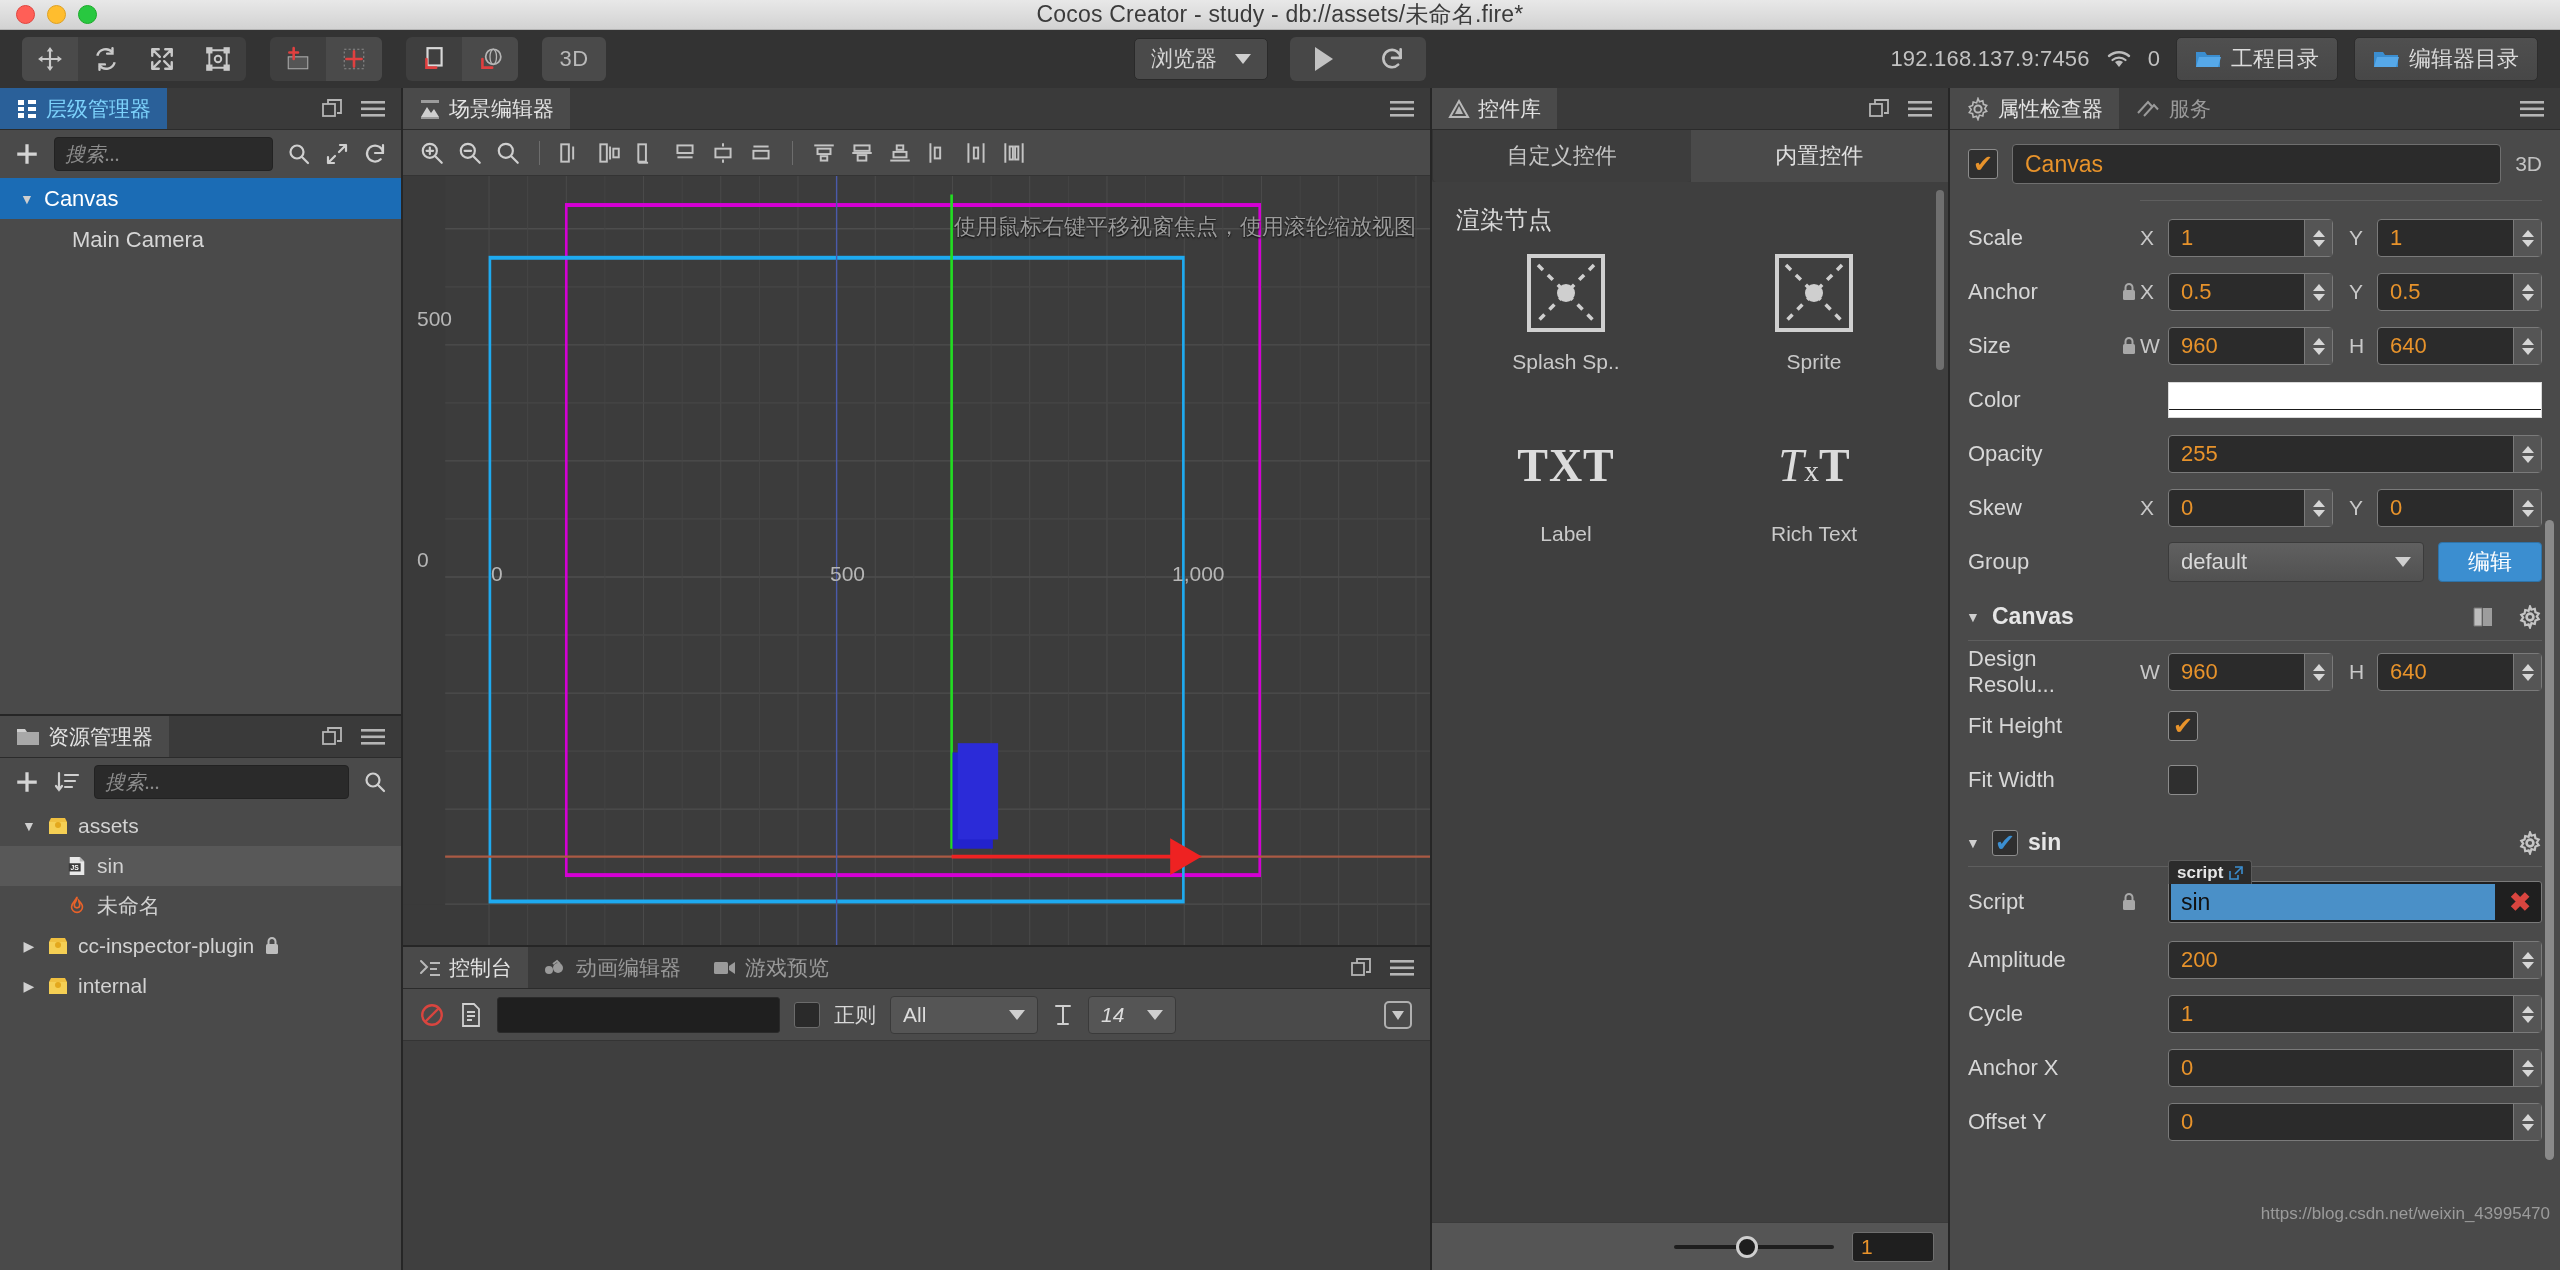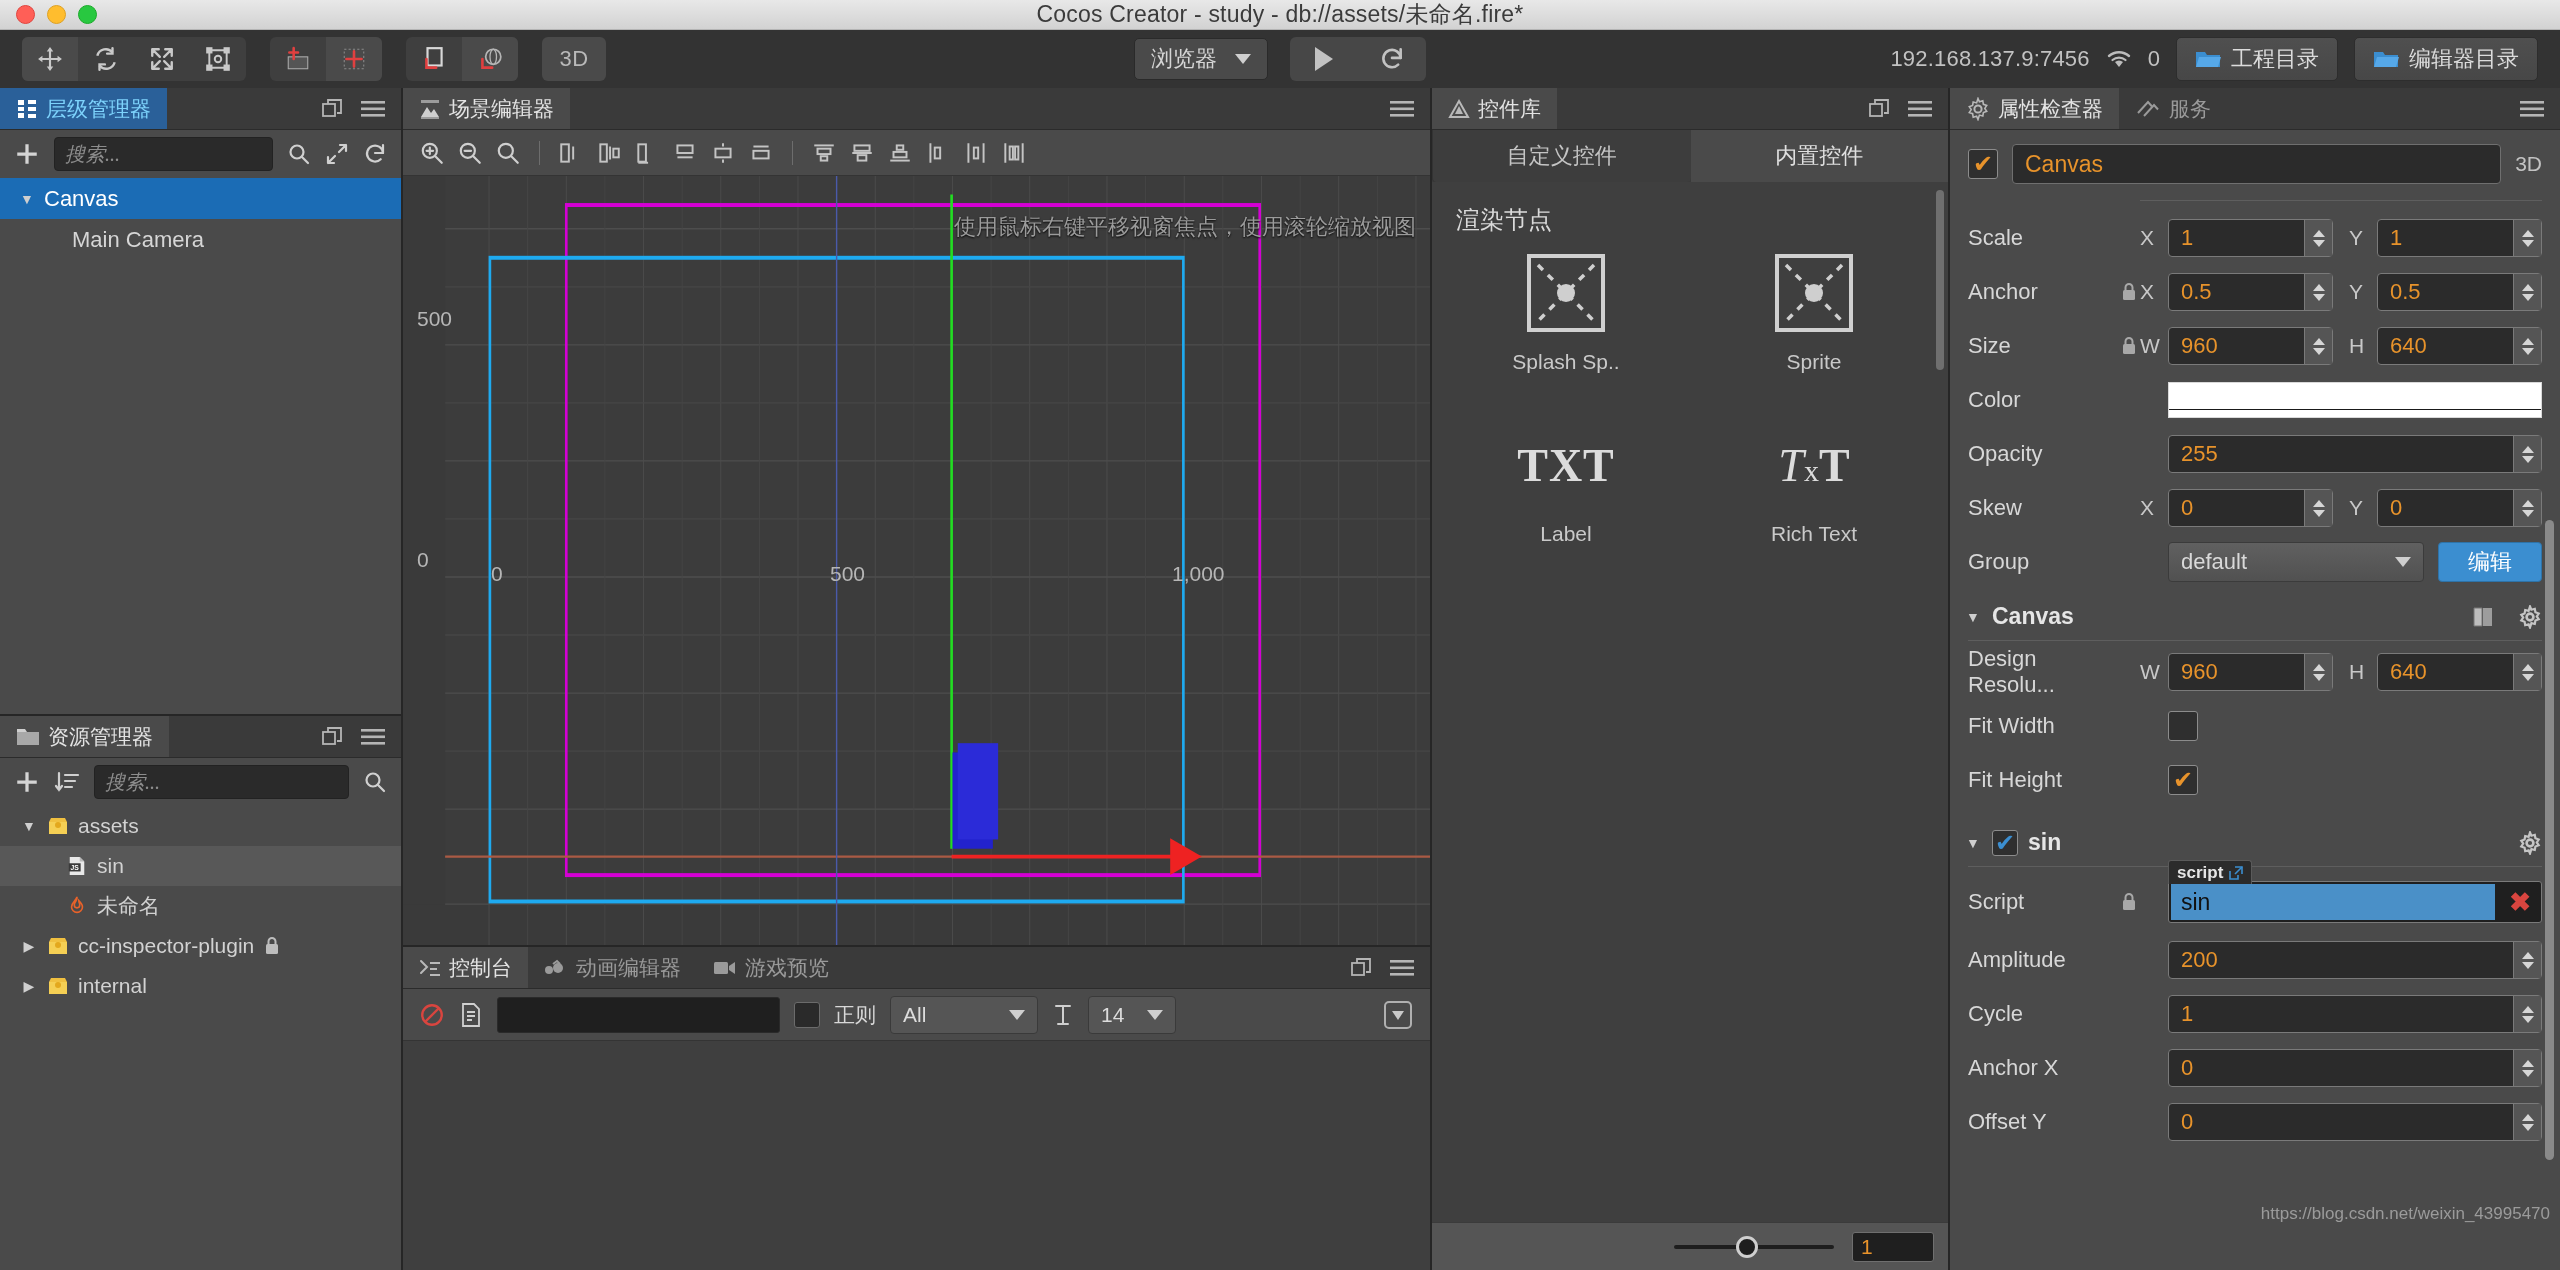--- a/index.html
+++ b/index.html
@@ -729,21 +729,21 @@
           <span>All</span>
           <svg width="16" height="10" viewBox="0 0 16 10">
               <path d="M0 0h16L8 10z" fill="#cfcfcf"></path>
             </svg>
         </div>
         <div class="iconbtn">
           <svg width="22" height="26" viewBox="0 0 22 26" fill="none" stroke="#cfcfcf" stroke-width="2">
             <path d="M4 4h14M11 4v18M6 22h10" stroke-linecap="round"></path>
           </svg>
         </div>
-        <div class="csel" style="width:88px;">
+        <div class="csel" style="width:88px;font-style:italic;">
           <span>14</span>
           <svg width="16" height="10" viewBox="0 0 16 10">
               <path d="M0 0h16L8 10z" fill="#cfcfcf"></path>
             </svg>
         </div>
         <div class="iconbtn" style="margin-left:auto;">
           <svg width="32" height="32" viewBox="0 0 32 32">
             <rect x="3" y="3" width="26" height="26" rx="4" fill="none" stroke="#b0b0b0" stroke-width="2"></rect>
             <path d="M10 12h12l-6 9z" fill="#c9c9c9"></path>
           </svg>
@@ -1029,31 +1029,31 @@
         <div class="numfield">
           <span>640</span>
           <span class="spin">
               <i class="up"></i>
               <i class="dn"></i>
             </span>
         </div>
       </div>
 
       <div class="prow">
+        <span class="pname">Fit Height</span>
+        <span class="lockicon"></span>
+        <span class="axis"></span>
+        <div class="cbox on"></div>
+      </div>
+
+      <div class="prow">
         <span class="pname">Fit Width</span>
         <span class="lockicon"></span>
         <span class="axis"></span>
         <div class="cbox"></div>
-      </div>
-
-      <div class="prow">
-        <span class="pname">Fit Height</span>
-        <span class="lockicon"></span>
-        <span class="axis"></span>
-        <div class="cbox on"></div>
       </div>
 
       <div class="comphead" style="padding-top:22px;">
         <span class="arrow">▼</span>
         <div class="cbox blue" style="width:26px;height:26px;"></div>
         <span class="cname">sin</span>
         <span class="hicons">
           <svg width="24" height="24" viewBox="0 0 24 24">
             <circle cx="12" cy="12" r="3.4" fill="none" stroke="#c5c5c5" stroke-width="2.6"></circle>
             <path d="M12 1.5l1.4 3.2 3.4-.9.6 3.5 3.3 1.2-1.9 2.9 1.9 2.9-3.3 1.2-.6 3.5-3.4-.9L12 22.5l-1.4-3.2-3.4.9-.6-3.5-3.3-1.2 1.9-2.9-1.9-2.9 3.3-1.2.6-3.5 3.4.9z" fill="none" stroke="#c5c5c5" stroke-width="2.2"></path>

